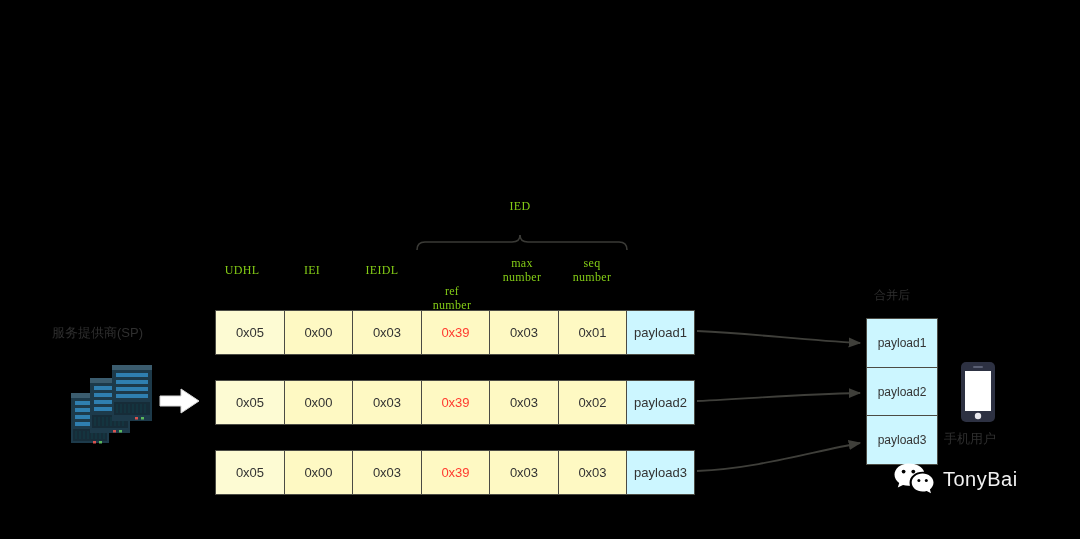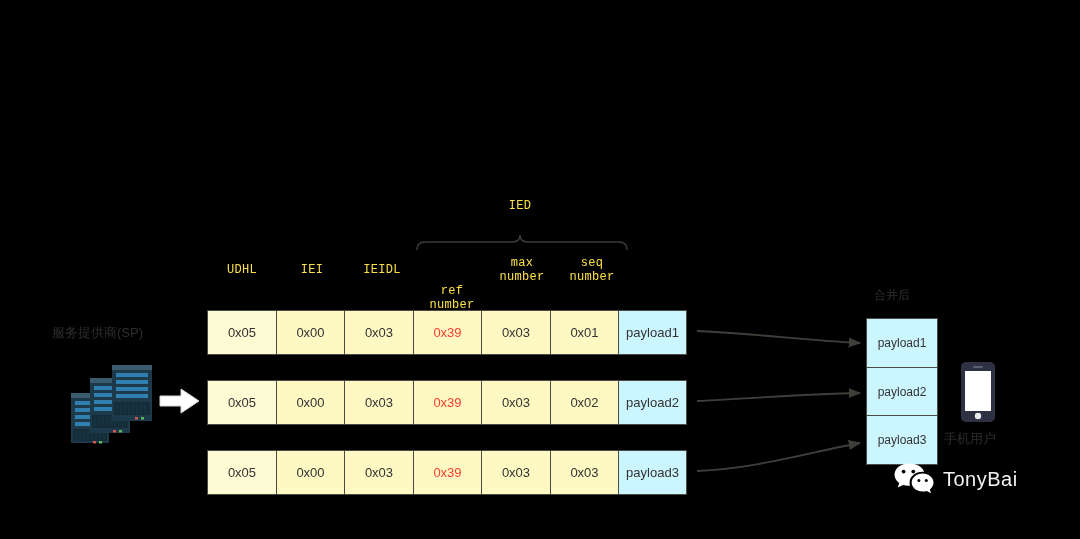--- a/index.html
+++ b/index.html
@@ -5,36 +5,36 @@
   html,body{margin:0;padding:0;background:#000;}
   body{
     width:1080px;height:539px;position:relative;overflow:hidden;
     font-family:"Liberation Sans",sans-serif;
   }
   .stage{position:absolute;inset:0;}
 
   
   .lbl{position:absolute;color:#2b2b2b;white-space:nowrap;}
   .hdr{
-    font-family:Liberation Mono, monospace;
-    font-size:12px;color:#fde047;text-align:center;
+    font-family:Liberation Serif, serif;
+    font-size:12px;color:#84cc16;text-align:center;
     line-height:14px;letter-spacing:.3px;
   }
   .cn{color:#2f2f2f;font-size:13px;text-align:center;}
 
   
   .row{position:absolute;display:flex;height:45px;}
   .cell{
     box-sizing:border-box;
     border:1.5px solid #4b4b44;
     display:flex;align-items:center;justify-content:center;
     font-size:13px;color:#333;
     margin-left:-1.5px;
   }
-  .cell:first-child{margin-left:0;}
+  .cell:first-child{margin-left:8px;}
   .c-yellow{background:#fdfbd3;}
   .c-green {background:#fef9c3;}
   .c-blue  {background:#ccf6ff;}
   .c-red-text{color:#ff3b30;}
 
   
   .mergebox{position:absolute;left:866px;top:318px;width:72px;height:150px;}
   .mcell{
     box-sizing:border-box;height:50px;
     border:1.5px solid #4b4b44;background:#ccf6ff;

